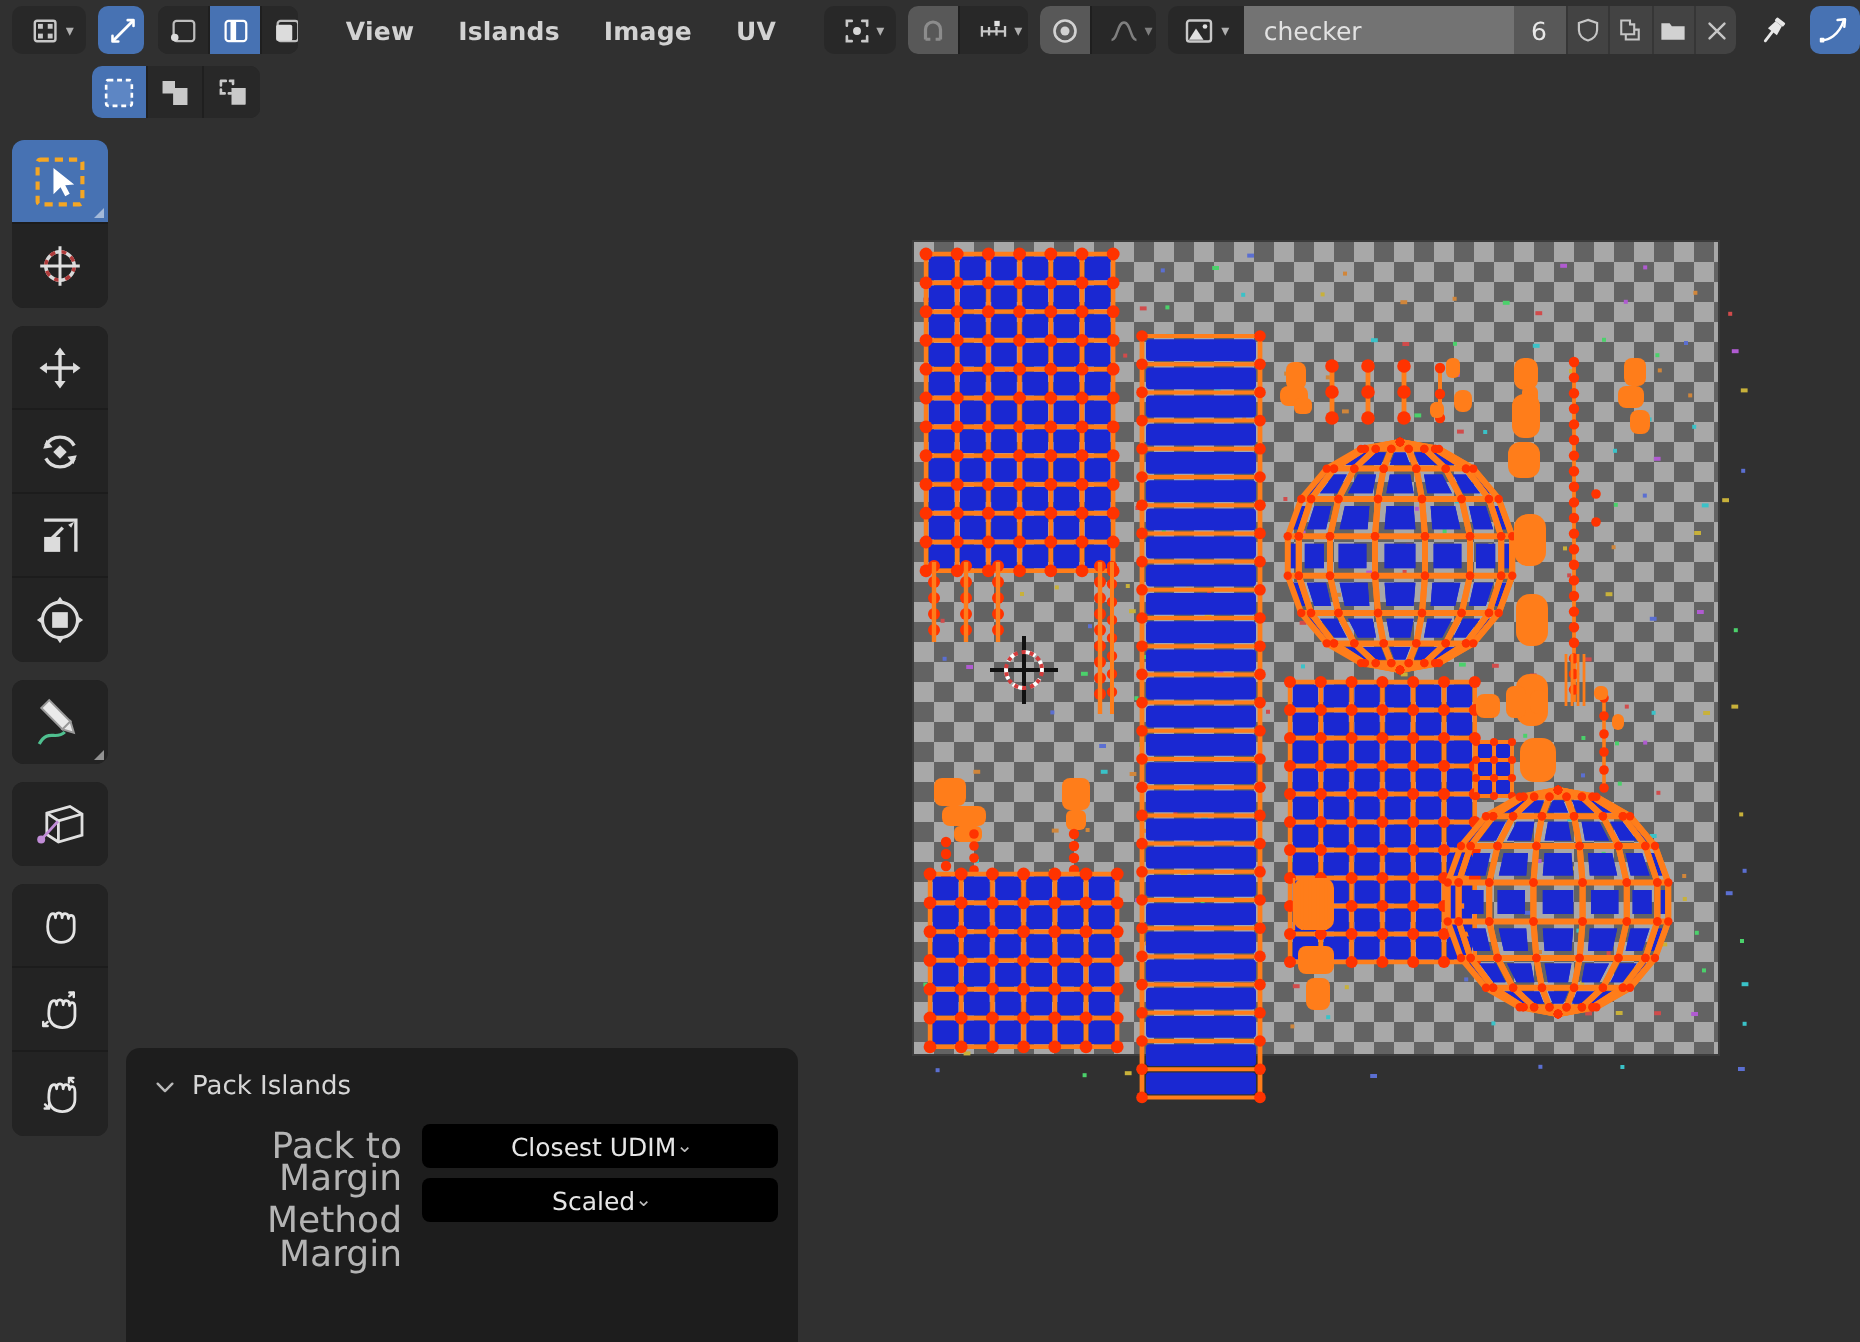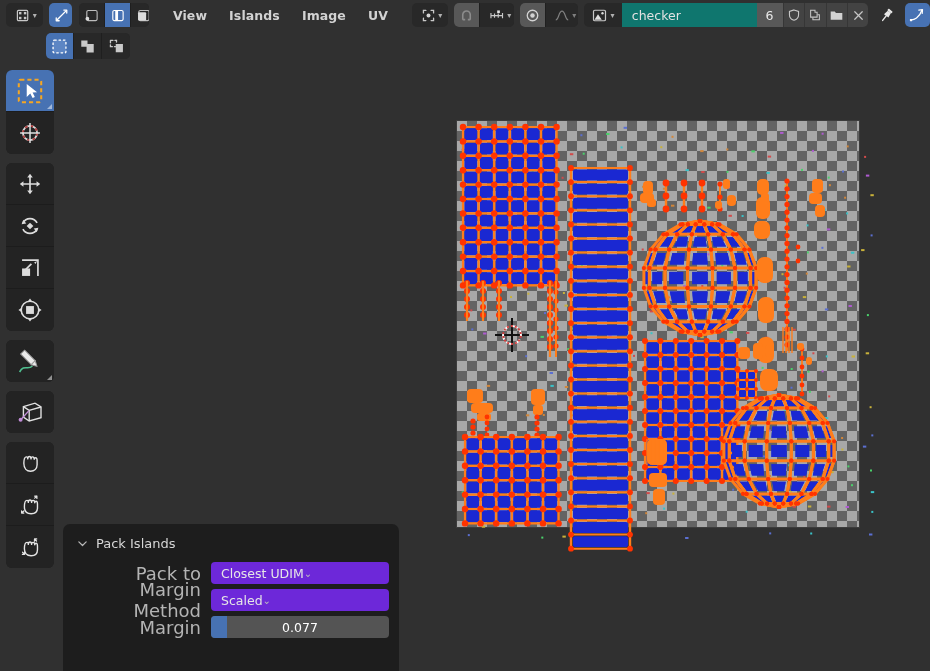--- a/index.html
+++ b/index.html
@@ -52,21 +52,21 @@
 
   
   .datablock {
     display: flex; align-items: center; height: 24px; border-radius: 5px; overflow: hidden;
   }
   .db-icon {
     background: #282828; display: flex; align-items: center; justify-content: center;
     height: 24px; width: 42px; gap: 2px; color: #c8c8c8;
   }
   .db-name {
-    background: #0f766e; height: 24px; width: 150px;
+    background: #737373; height: 24px; width: 150px;
     display: flex; align-items: center; padding-left: 10px;
     color: #e2e2e2; font-size: 12.5px;
   }
   .db-count {
     background: #585858; height: 24px; min-width: 26px;
     display: flex; align-items: center; justify-content: center;
     color: #e8e8e8; font-size: 12.5px;
   }
   .db-btn {
     background: #434343; height: 24px; width: 24px;
@@ -155,22 +155,22 @@
   }
   .op-row {
     display: flex; align-items: center; height: 22px; margin-bottom: 5px;
   }
   .op-label {
     width: 138px; text-align: right; padding-right: 10px;
     color: #b4b4b4; font-size: 18px;
   }
   .op-field { flex: 1; }
   .dropdown {
-    height: 22px; background: #6d28d9; border-radius: 4px;
-    display: flex; align-items: center; justify-content: flex-start;
+    height: 22px; background: #000000; border-radius: 4px;
+    display: flex; align-items: center; justify-content: center;
     padding: 0 8px 0 10px; color: #e6e6e6; font-size: 12.5px;
     cursor: default;
   }
   .dropdown .dd-chev { color: #bdbdbd; font-size: 10px; }
   .checkrow { display: flex; align-items: center; gap: 7px; }
   .cbox {
     width: 14px; height: 14px; border-radius: 3px; background: #4772b3;
     display: flex; align-items: center; justify-content: center;
   }
   .cbox svg { display: block; }
@@ -2149,22 +2149,16 @@
       <div class="op-field">
         <div class="dropdown">
           <span>Scaled</span>
           <span class="dd-chev">⌄</span>
         </div>
       </div>
     </div>
 
     <div class="op-row">
       <div class="op-label">Margin</div>
-      <div class="op-field">
-        <div class="slider">
-          <span class="fill" id="margin-fill" style="width: 9%;"></span>
-          <span class="val">0.077</span>
-        </div>
-      </div>
     </div>
   </div>
 
 </div>
 
 </body></html>

